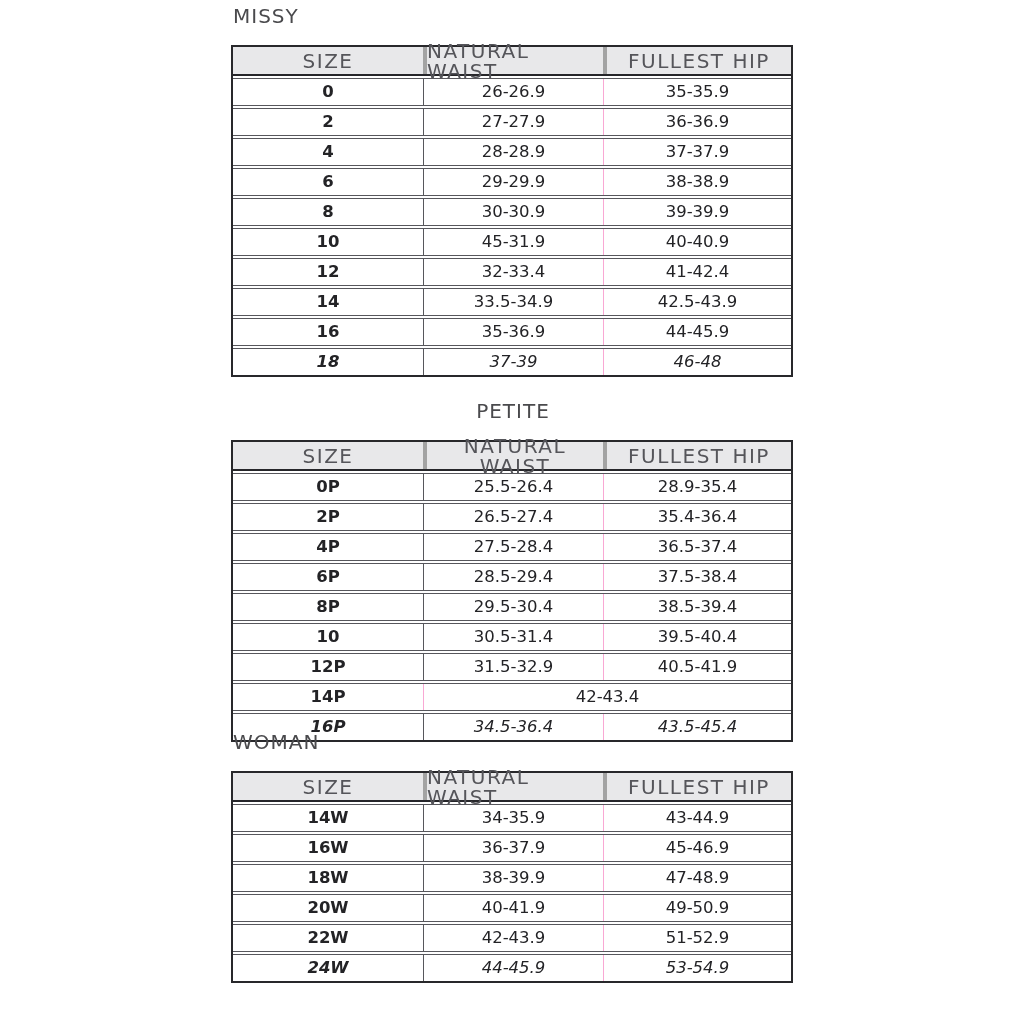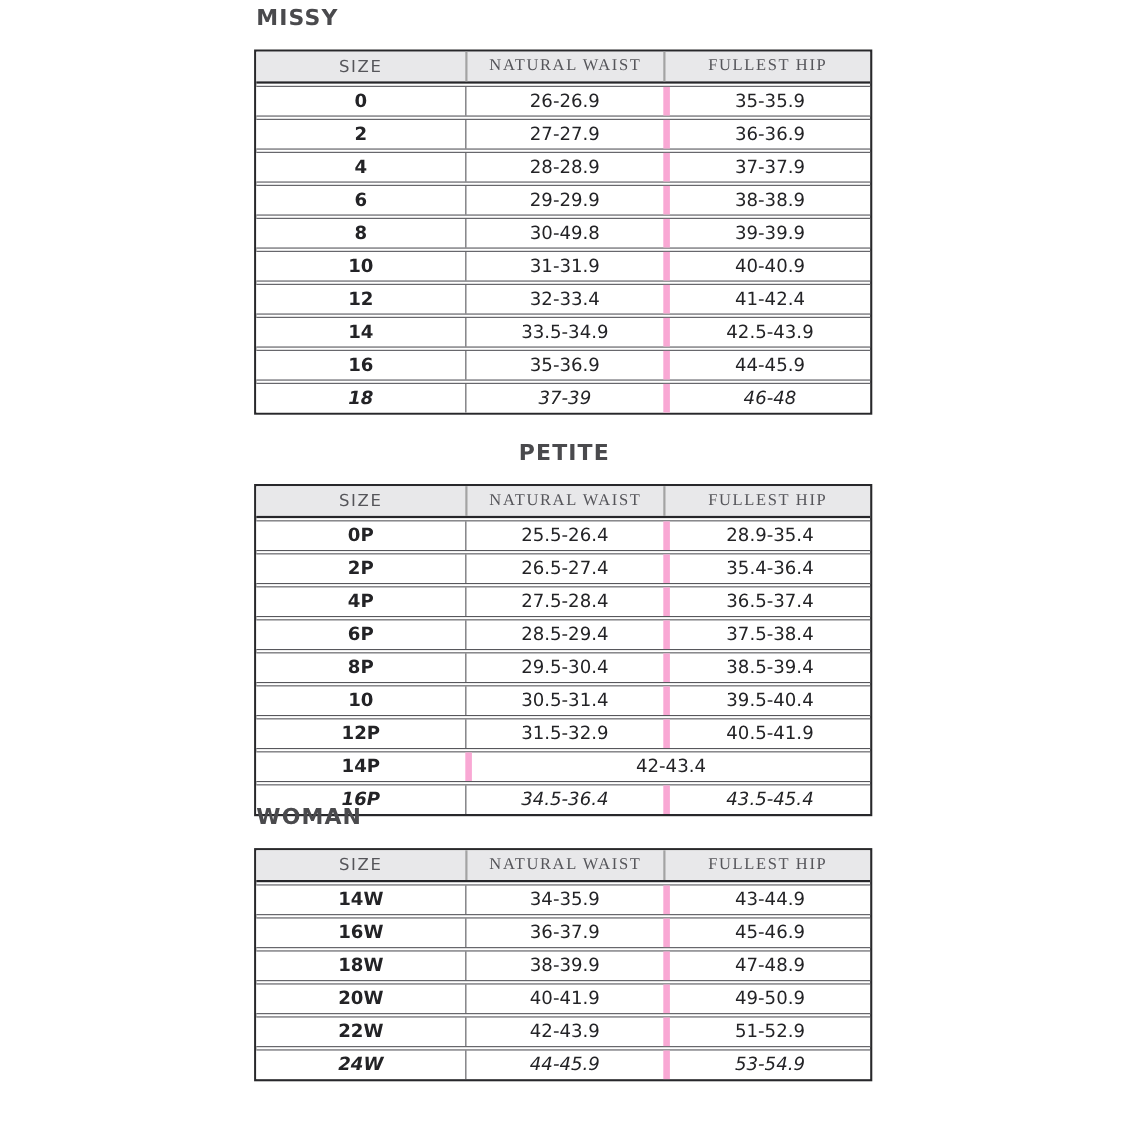--- a/index.html
+++ b/index.html
@@ -20,21 +20,21 @@
     left: 231px;
     width: 562px;
   }
   .section-0 { top: 4px; }
   .section-1 { top: 399px; text-align: center; }
   .section-2 { top: 730px; }
   .section-title {
     margin: 0 0 0 2px;
     height: 24px;
     font-size: 20px;
-    font-weight: 700;
+    font-weight: 400;
     color: #4a4a4d;
     letter-spacing: 1px;
     line-height: 24px;
   }
   .tbl {
     margin-top: 17px;
     border: 2px solid #28282b;
     background: #ffffff;
     box-sizing: border-box;
   }
@@ -62,28 +62,28 @@
     display: flex;
     align-items: center;
     justify-content: center;
     box-sizing: border-box;
     font-size: 16.5px;
     color: #232326;
     line-height: 1;
   }
   .c0 { width: 190px; font-weight: bold; }
   .c1 { width: 180px; border-left: 1px solid #57575c; }
-  .c2 { flex: 1;      border-left: 6px solid #f9a8d4; }
+  .c2 { flex: 1;      border-left: 1px solid #f9a8d4; }
   .row.header .cell {
     font-weight: 400;
-    font-size: 15px;
+    font-size: 20px;
     color: #55555a;
     letter-spacing: 1.5px;
   }
-  .row.header .c1, .row.header .c2 { border-left: 2px solid #a3a3a3; font-family: Liberation Serif, serif; }
+  .row.header .c1, .row.header .c2 { border-left: 4px solid #a3a3a3; }
 </style>
 </head>
 <body>
 
 <div class="page">
   <div id="sections-root">
       <section class="size-section section-0">
         <h2 class="section-title">MISSY</h2>
         <div class="tbl">
           <div class="row header">
@@ -106,26 +106,26 @@
             <div class="cell c1">28-28.9</div>
             <div class="cell c2">37-37.9</div>
           </div>
           <div class="row">
             <div class="cell c0">6</div>
             <div class="cell c1">29-29.9</div>
             <div class="cell c2">38-38.9</div>
           </div>
           <div class="row">
             <div class="cell c0">8</div>
-            <div class="cell c1">30-49.8</div>
+            <div class="cell c1">30-30.9</div>
             <div class="cell c2">39-39.9</div>
           </div>
           <div class="row">
             <div class="cell c0">10</div>
-            <div class="cell c1">31-31.9</div>
+            <div class="cell c1">45-31.9</div>
             <div class="cell c2">40-40.9</div>
           </div>
           <div class="row">
             <div class="cell c0">12</div>
             <div class="cell c1">32-33.4</div>
             <div class="cell c2">41-42.4</div>
           </div>
           <div class="row">
             <div class="cell c0">14</div>
             <div class="cell c1">33.5-34.9</div>

